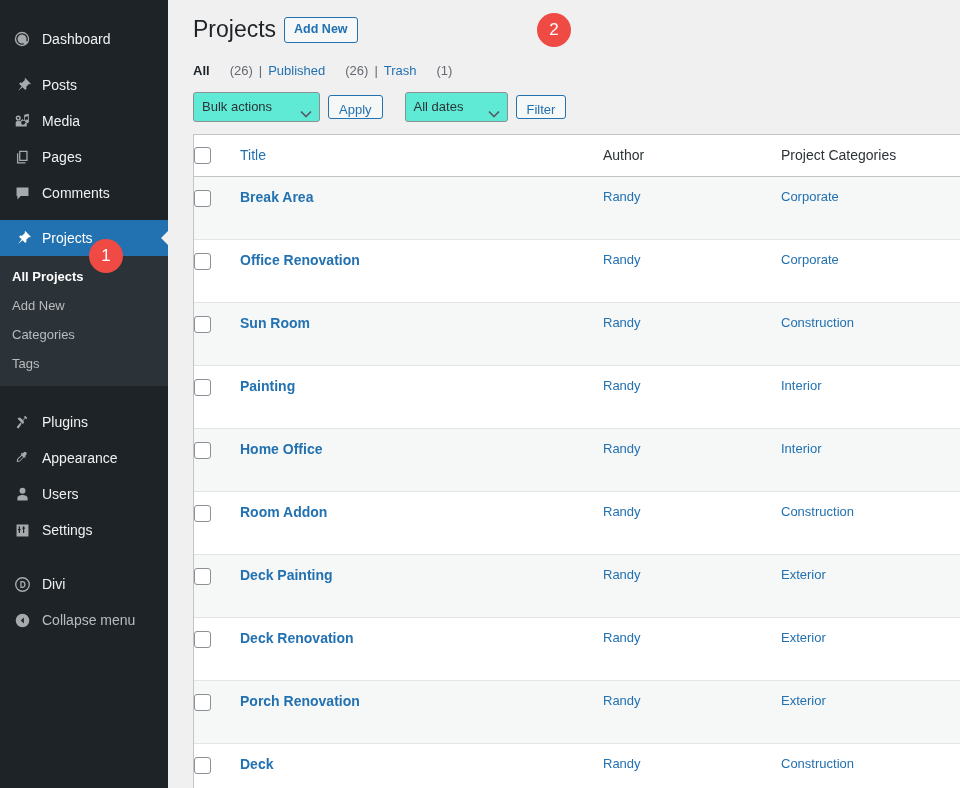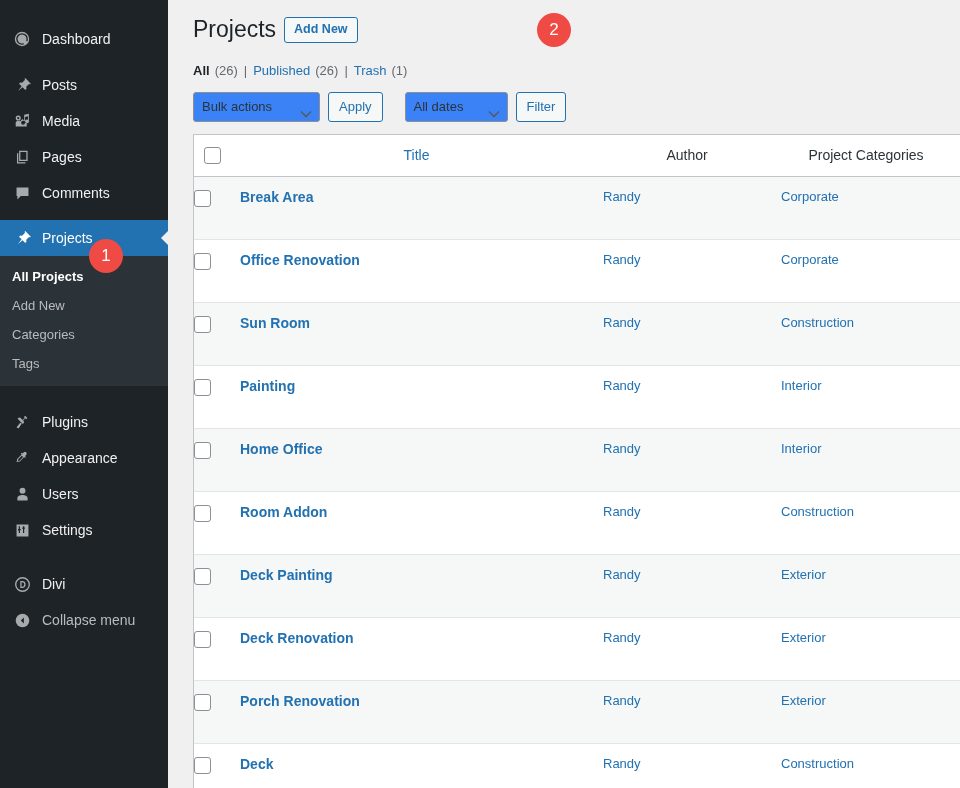--- a/index.html
+++ b/index.html
@@ -138,35 +138,35 @@
     padding: 0;
     list-style: none;
     font-size: 13px;
     color: #50575e;
     display: flex;
     align-items: center;
   }
   .subsubsub li { display: flex; align-items: flex-start; }
   .subsubsub a { text-decoration: none; color: #2271b1; cursor: pointer; }
   .subsubsub a.current { color: #1d2327; font-weight: 700; }
-  .subsubsub .count { color: #646970; margin-left: 5px; }
+  .subsubsub .count { color: #646970; margin-left: 20px; }
   .subsubsub .divider { color: #646970; margin: 0 6px; }
 
   .tablenav {
     margin: 14px 0 0 0;
     display: flex;
     align-items: center;
   }
   .wp-select {
     -webkit-appearance: none;
     appearance: none;
     font-family: "Liberation Sans", sans-serif;
     font-size: 13px;
     color: #2c3338;
-    background: #3b82f6;
+    background: #5eead4;
     border: 1px solid #8c8f94;
     border-radius: 3px;
     height: 30px;
     padding: 0 26px 0 8px;
     line-height: 28px;
     cursor: pointer;
     position: relative;
   }
   .select-wrap { position: relative; display: inline-block; }
   .select-wrap .chev {
@@ -176,21 +176,21 @@
     pointer-events: none;
     color: #555d66;
   }
   .wp-button {
     font-family: "Liberation Sans", sans-serif;
     font-size: 13px;
     color: #2271b1;
     background: #f6f7f7;
     border: 1px solid #2271b1;
     border-radius: 3px;
-    height: 30px;
+    height: 24px;
     padding: 0 10px;
     cursor: pointer;
     line-height: 1;
   }
   .gap-sm { width: 8px; }
   .gap-lg { width: 22px; }
 
   
   .wp-table-wrap {
     margin-top: 12px;
@@ -200,21 +200,21 @@
     border-bottom: none;
     min-height: 660px;
     width: 767px;
   }
   table.wp-list-table {
     width: 100%;
     border-collapse: collapse;
     table-layout: fixed;
   }
   table.wp-list-table th {
-    text-align: center;
+    text-align: left;
     font-weight: 400;
     font-size: 14px;
     padding: 11px 10px 11px 0;
     border-bottom: 1px solid #c3c4c7;
     vertical-align: middle;
     height: 41px;
   }
   th.col-cb, td.col-cb { width: 46px; padding-left: 14px; padding-right: 0; }
   th.col-title, td.col-title { width: 363px; }
   th.col-author, td.col-author { width: 178px; }

